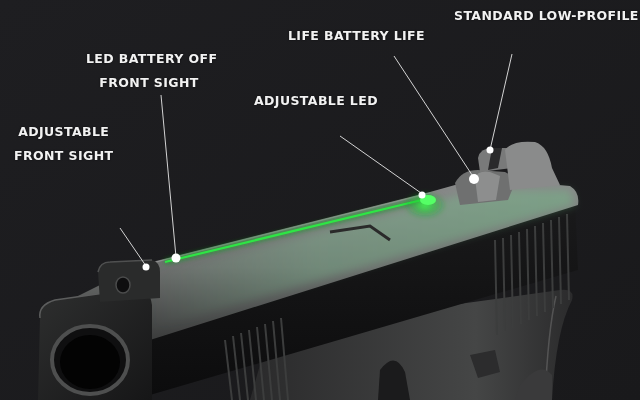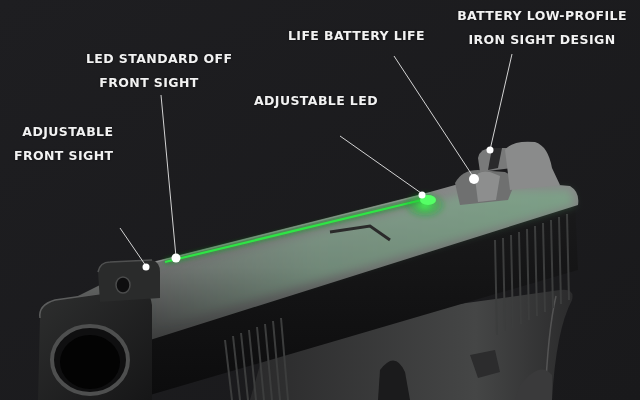--- a/index.html
+++ b/index.html
@@ -16,21 +16,21 @@
       font-family: "DejaVu Sans", sans-serif;
       font-weight: bold;
       font-size: 12.5px;
       letter-spacing: 0.4px;
       line-height: 24px;
       text-align: center;
       white-space: nowrap;
       text-shadow: 0 0 2px rgba(0,0,0,0.6);
     }
     .label span { display: block; }
-    .label.left { text-align: right; }
+    .label.left { text-align: center; }
   </style>
 </head>
 <body>
 
 <div class="stage">
 
   <svg class="art" width="640" height="400" viewBox="0 0 640 400">
     <defs>
       <linearGradient id="bg" x1="0" y1="0" x2="1" y2="1">
         <stop offset="0" stop-color="#1e1e21"></stop>
@@ -157,30 +157,29 @@
       <circle cx="490" cy="150" r="3.5"></circle>
     </g>
   </svg>
 
   <div class="label left" style="left:14px; top:120px;">
     <span>ADJUSTABLE</span>
     <span>FRONT SIGHT</span>
   </div>
 
   <div class="label" style="left:86px; top:47px; width:126px;">
-    <span>LED STANDARD OFF</span>
+    <span>LED BATTERY OFF</span>
     <span>FRONT SIGHT</span>
   </div>
 
   <div class="label" style="left:254px; top:89px; width:112px;text-align:center;">
     <span>ADJUSTABLE LED</span>
   </div>
 
   <div class="label" style="left:288px; top:24px; width:136px;">
     <span>LIFE BATTERY LIFE</span>
   </div>
 
   <div class="label" style="left:454px; top:4px; width:176px;">
-    <span>BATTERY LOW-PROFILE</span>
-    <span>IRON SIGHT DESIGN</span>
+    <span>STANDARD LOW-PROFILE</span>
   </div>
 
 </div>
 
 </body></html>

